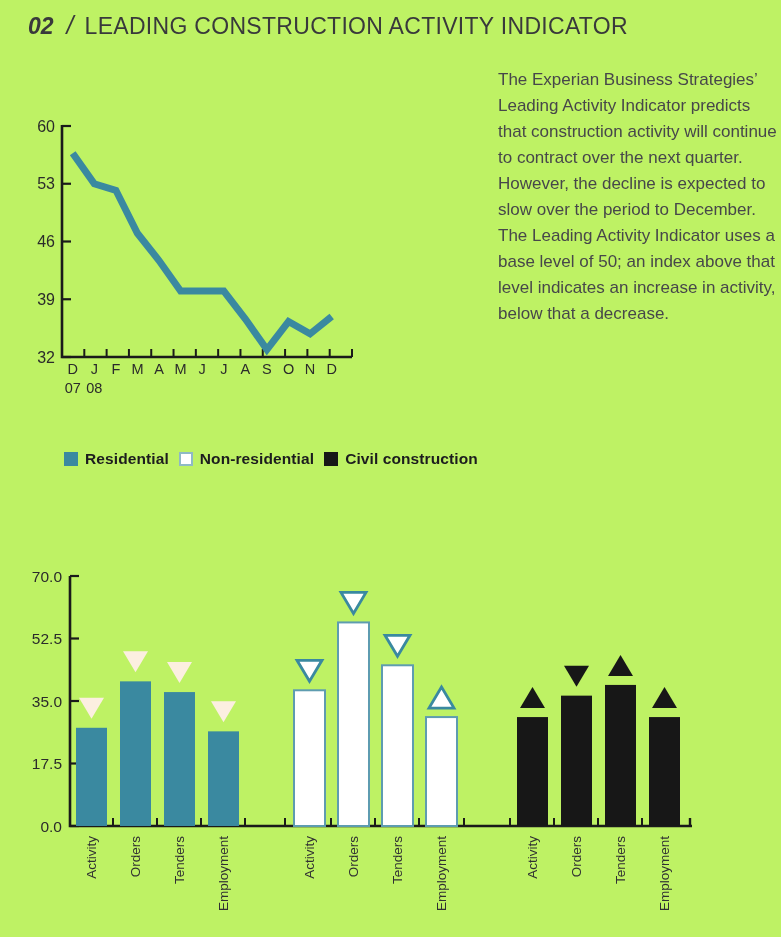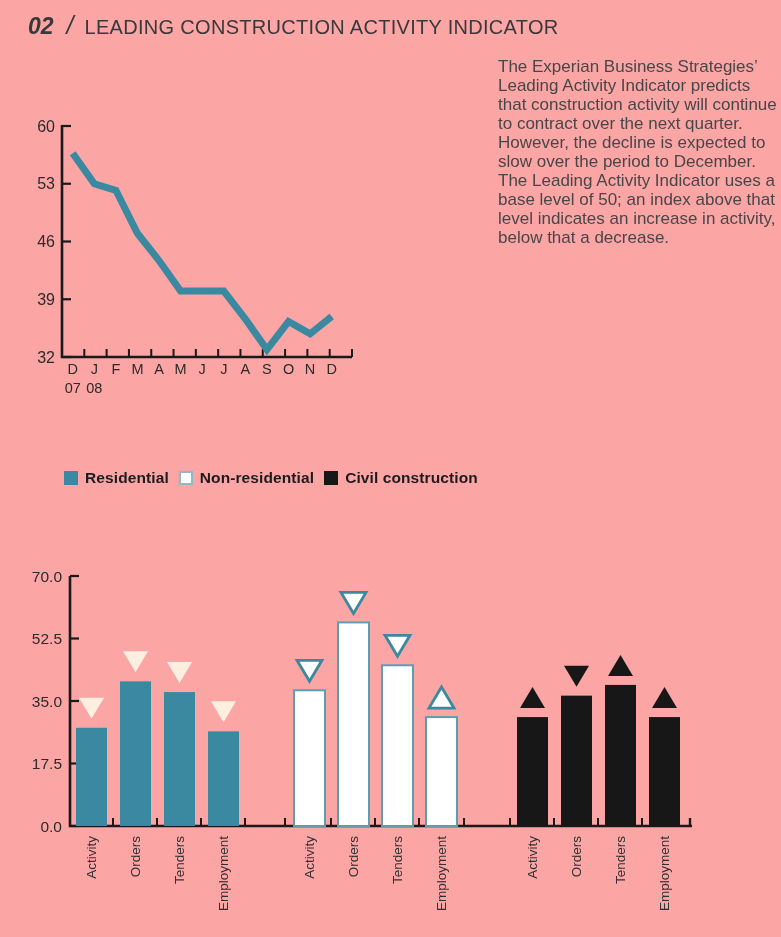--- a/index.html
+++ b/index.html
@@ -1,30 +1,30 @@
 <!DOCTYPE html>
 <html><head>
 <meta charset="utf-8">
 <style>
   html,body { margin:0; padding:0; background:#ffffff; }
   body { width:781px; height:937px; font-family:"Liberation Sans", sans-serif; }
-  .page { position:relative; width:781px; height:937px; background:#fca5a5; overflow:hidden; }
+  .page { position:relative; width:781px; height:937px; background:#bef264; overflow:hidden; }
 
   .header { position:absolute; left:28px; top:11px; display:flex; align-items:baseline; color:#39393b; white-space:nowrap; }
   .hnum   { font-style:italic; font-weight:bold; font-size:23px; }
   .hslash { font-style:italic; font-weight:300; font-size:25px; margin:0 11px 0 13px; }
-  .htitle { font-size:20px; letter-spacing:0.3px; }
+  .htitle { font-size:23px; letter-spacing:0.3px; }
 
-  .desc { position:absolute; left:498px; top:57px; width:284px; margin:0;
-          font-size:17px; line-height:19px; color:#47474a; }
+  .desc { position:absolute; left:498px; top:67px; width:284px; margin:0;
+          font-size:17px; line-height:26px; color:#47474a; }
 
   #line-chart { position:absolute; left:20px; top:100px; }
   #bar-chart  { position:absolute; left:0px;  top:560px; }
 
-  .legend { position:absolute; left:64px; top:469px; display:flex; align-items:center; }
+  .legend { position:absolute; left:64px; top:450px; display:flex; align-items:center; }
   .legend-item { display:flex; align-items:center; margin-right:10px; }
   .swatch { width:14px; height:14px; margin-right:7px; flex:0 0 auto; }
   .swatch.teal    { background:#3a89a0; }
   .swatch.outline { background:#ffffff; border:2px solid #8fb9c5; box-sizing:border-box; }
   .swatch.black   { background:#171717; }
   .legend-label { font-weight:bold; font-size:15.5px; color:#1c1c1e; letter-spacing:0.1px; }
 
   svg text { font-family:"Liberation Sans", sans-serif; }
 </style>
 </head>

